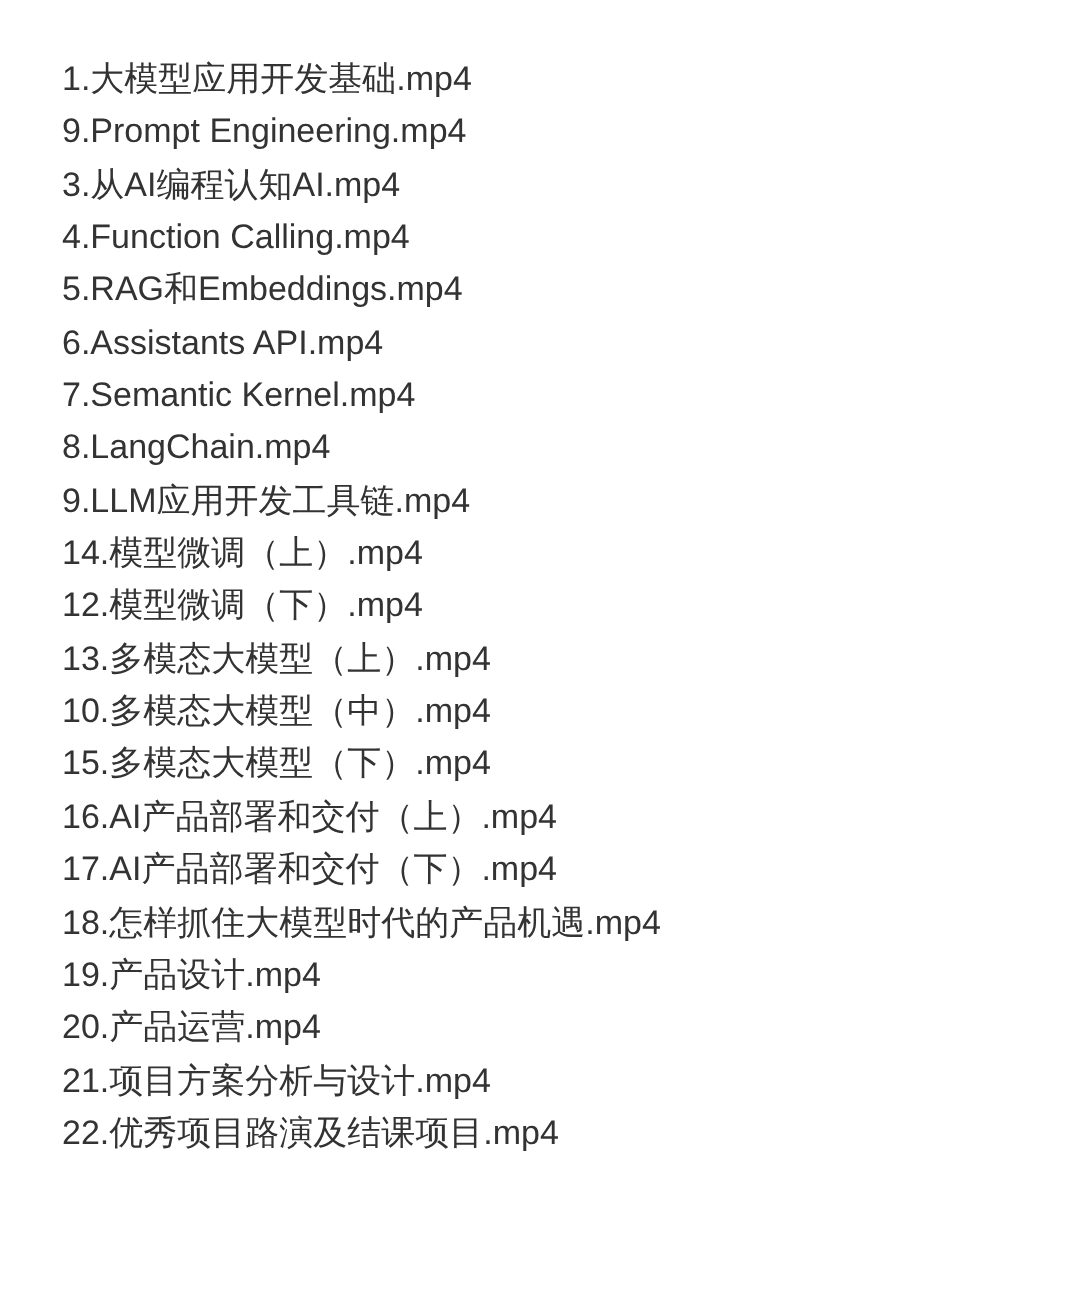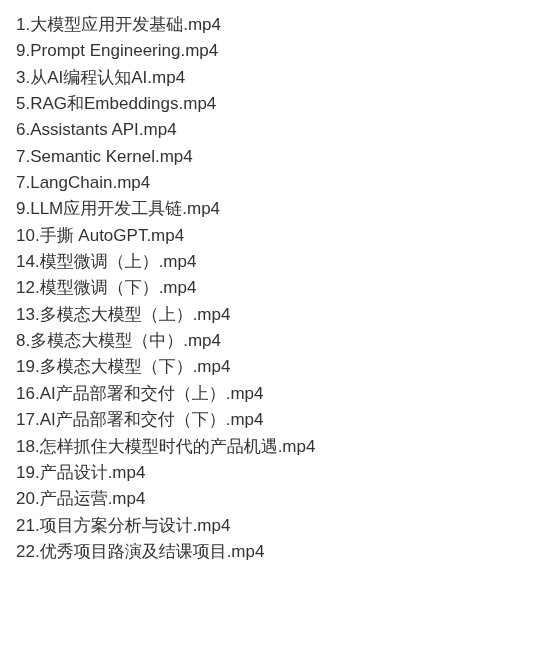--- a/index.html
+++ b/index.html
@@ -8,45 +8,45 @@
       background: #ffffff;
       font-family: "Microsoft YaHei", "PingFang SC", "Helvetica Neue", Arial, sans-serif;
       font-size: 17px;
       line-height: 1.55;
       color: #333333;
       width: 536px;
       box-sizing: border-box;
     }
     .file-list {
       list-style: none;
-      margin: 0;
+      margin: 15px;
       padding: 0;
     }
     .file-item {
       white-space: nowrap;
     }
   </style>
 </head>
 <body>
 
 <ul class="file-list">
   <li class="file-item">1.大模型应用开发基础.mp4</li>
   <li class="file-item">9.Prompt Engineering.mp4</li>
   <li class="file-item">3.从AI编程认知AI.mp4</li>
+  <li class="file-item">4.Function Calling.mp4</li>
   <li class="file-item">5.RAG和Embeddings.mp4</li>
   <li class="file-item">6.Assistants API.mp4</li>
   <li class="file-item">7.Semantic Kernel.mp4</li>
-  <li class="file-item">7.LangChain.mp4</li>
+  <li class="file-item">8.LangChain.mp4</li>
   <li class="file-item">9.LLM应用开发工具链.mp4</li>
-  <li class="file-item">10.手撕 AutoGPT.mp4</li>
   <li class="file-item">14.模型微调（上）.mp4</li>
   <li class="file-item">12.模型微调（下）.mp4</li>
   <li class="file-item">13.多模态大模型（上）.mp4</li>
-  <li class="file-item">8.多模态大模型（中）.mp4</li>
-  <li class="file-item">19.多模态大模型（下）.mp4</li>
+  <li class="file-item">10.多模态大模型（中）.mp4</li>
+  <li class="file-item">15.多模态大模型（下）.mp4</li>
   <li class="file-item">16.AI产品部署和交付（上）.mp4</li>
   <li class="file-item">17.AI产品部署和交付（下）.mp4</li>
   <li class="file-item">18.怎样抓住大模型时代的产品机遇.mp4</li>
   <li class="file-item">19.产品设计.mp4</li>
   <li class="file-item">20.产品运营.mp4</li>
   <li class="file-item">21.项目方案分析与设计.mp4</li>
   <li class="file-item">22.优秀项目路演及结课项目.mp4</li>
 </ul>
 
 </body></html>

